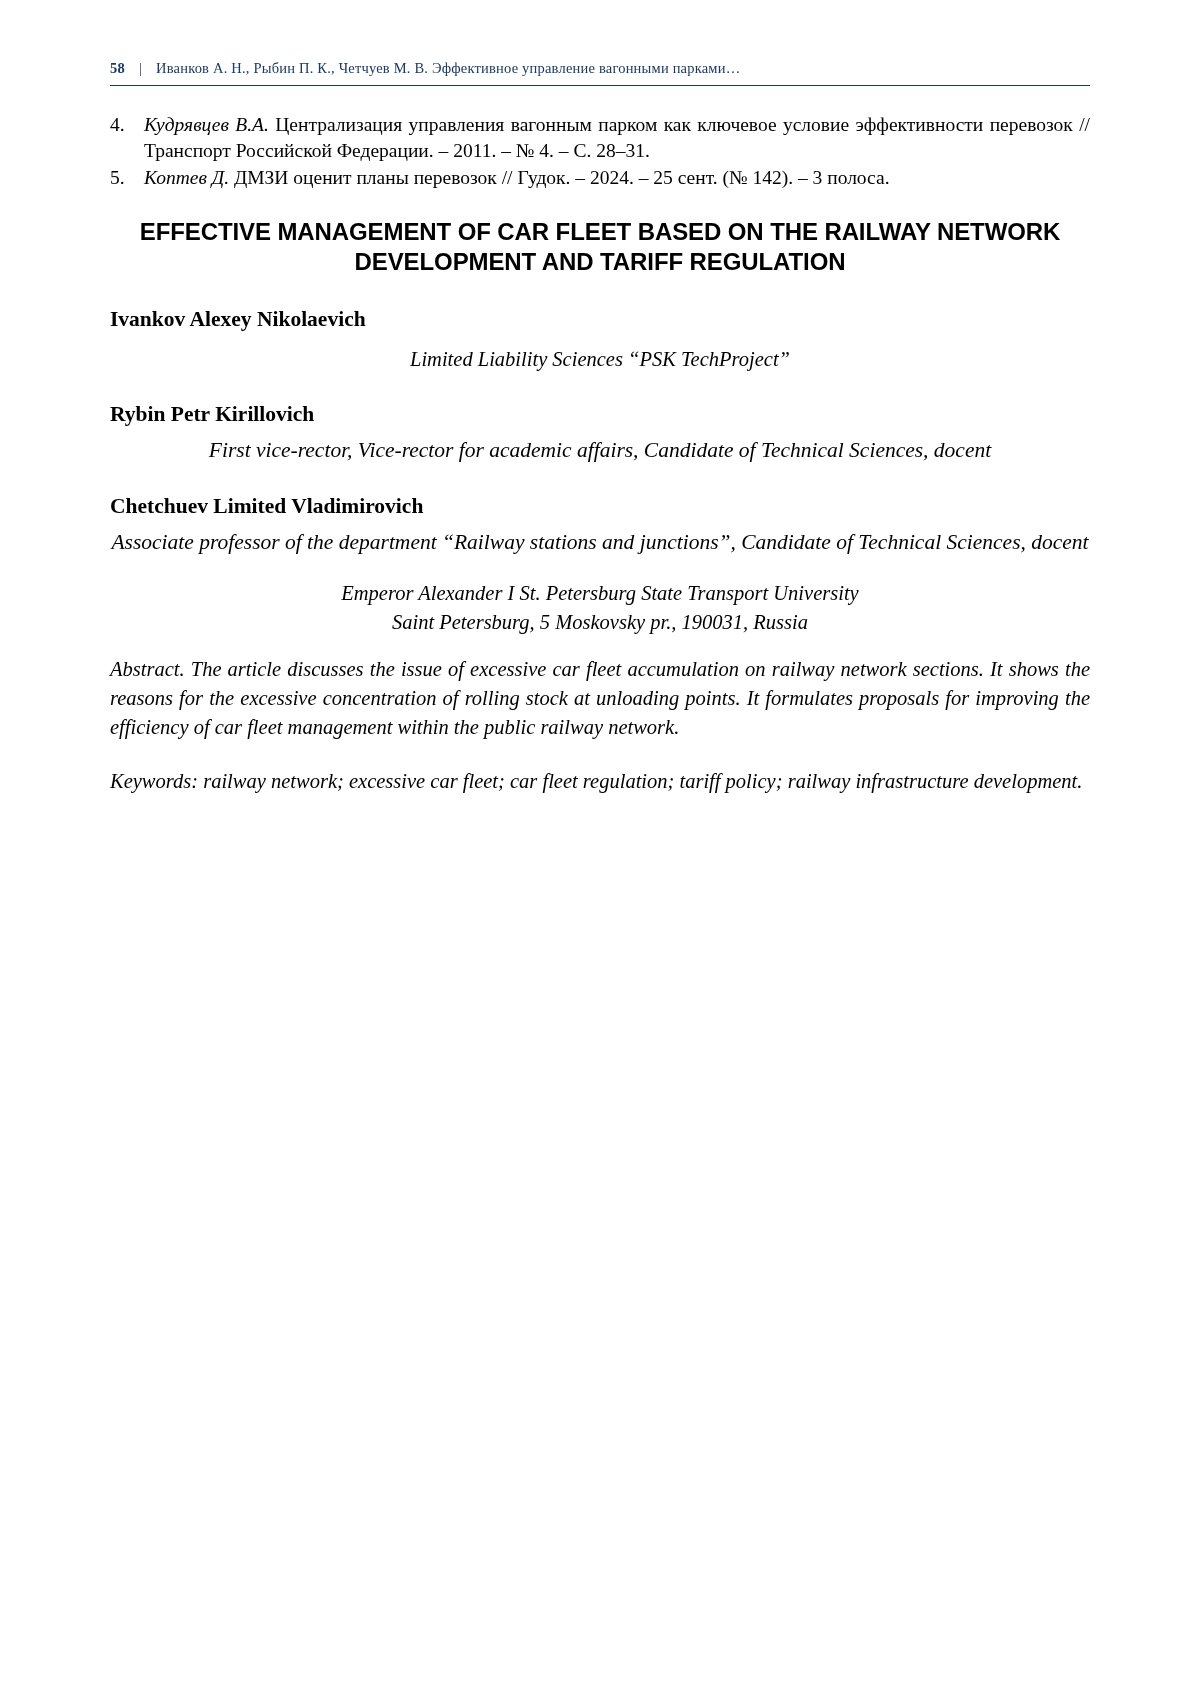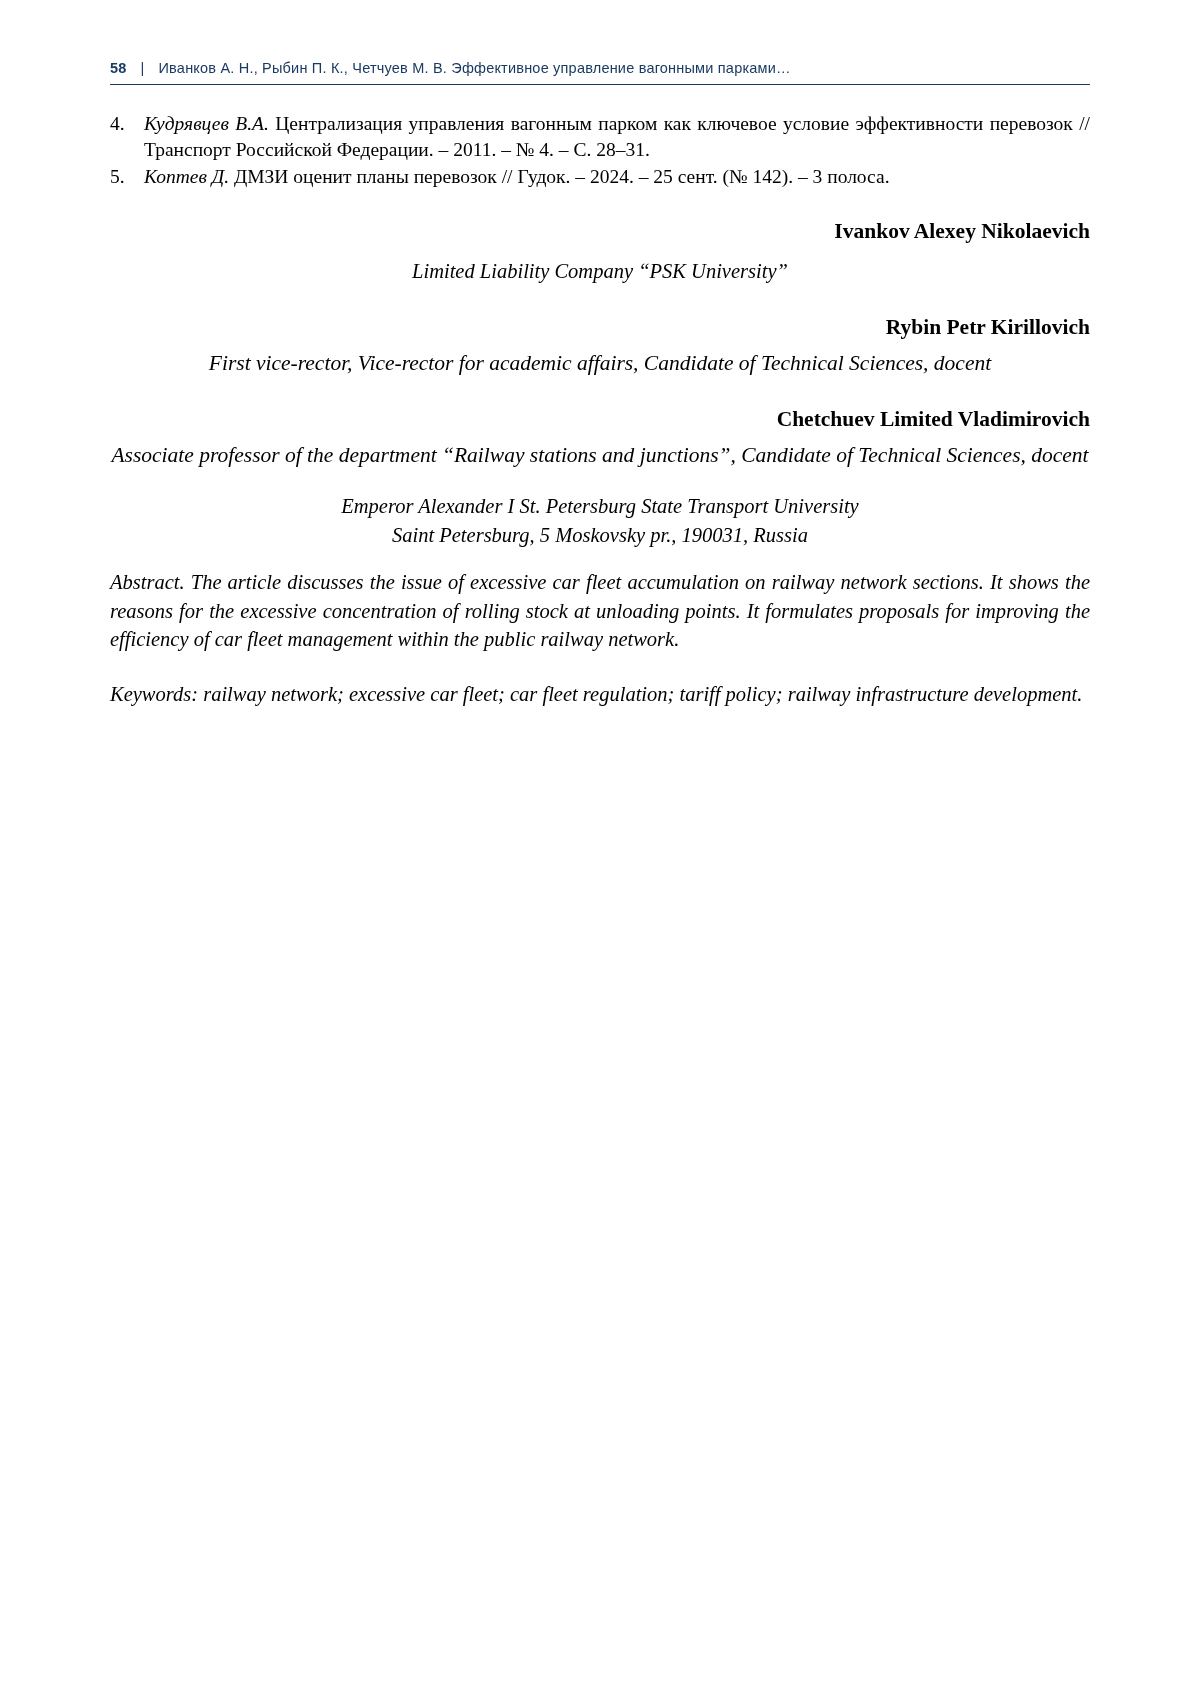--- a/index.html
+++ b/index.html
@@ -24,21 +24,21 @@
     position: absolute;
     left: 110px;
     top: 60px;
     width: 980px;
   }
 
   
   .runhead {
     display: flex;
     align-items: flex-end;
-    font-family: Liberation Sans, sans-serif;
+    font-family: Liberation Serif, serif;
     font-size: 14.5px;
     color: #1b3a63;
     letter-spacing: 0.2px;
     padding-bottom: 8px;
   }
   .runhead .pageno {
     font-weight: 700;
     margin-right: 14px;
   }
   .runhead .sep {
@@ -80,21 +80,21 @@
     font-family: "Liberation Sans", sans-serif;
     font-weight: 700;
     font-size: 24px;
     line-height: 1.26;
     text-align: center;
     margin: 22px 0 26px 0;
     letter-spacing: -0.1px;
   }
 
   .author-name {
-    text-align: right;
+    text-align: left;
     font-weight: 700;
     font-size: 21.5px;
     line-height: 1.3;
     margin-top: 28px;
   }
   .author-role {
     text-align: center;
     font-style: italic;
     font-size: 21.5px;
     line-height: 1.35;
@@ -147,24 +147,25 @@
       <div class="refitem">
         <span class="num">4.</span>
         <span class="body"><span class="it">Кудрявцев В.А.</span><span> Централизация управления вагонным парком как ключевое условие эффективности перевозок // Транспорт Российской Федерации. – 2011. – № 4. – С. 28–31.</span></span>
       </div>
       <div class="refitem">
         <span class="num">5.</span>
         <span class="body"><span class="it">Коптев Д.</span><span> ДМЗИ оценит планы перевозок // Гудок. – 2024. – 25 сент. (№ 142). – 3 полоса.</span></span>
       </div>
     </div>
 
+    <h1 class="en-title">EFFECTIVE MANAGEMENT OF CAR FLEET BASED ON THE RAILWAY NETWORK DEVELOPMENT AND TARIFF REGULATION</h1>
 
     <div>
       <div class="author-name">Ivankov Alexey Nikolaevich</div>
-      <div class="author-org">Limited Liability Company “PSK University”</div>
+      <div class="author-org">Limited Liability Sciences “PSK TechProject”</div>
     </div>
 
     <div>
       <div class="author-name">Rybin Petr Kirillovich</div>
       <div class="author-role">First vice-rector, Vice-rector for academic affairs, Candidate of Technical Sciences, docent</div>
     </div>
 
     <div>
       <div class="author-name">Chetchuev Limited Vladimirovich</div>
       <div class="author-role">Associate professor of the department “Railway stations and junctions”, Candidate of Technical Sciences, docent</div>

